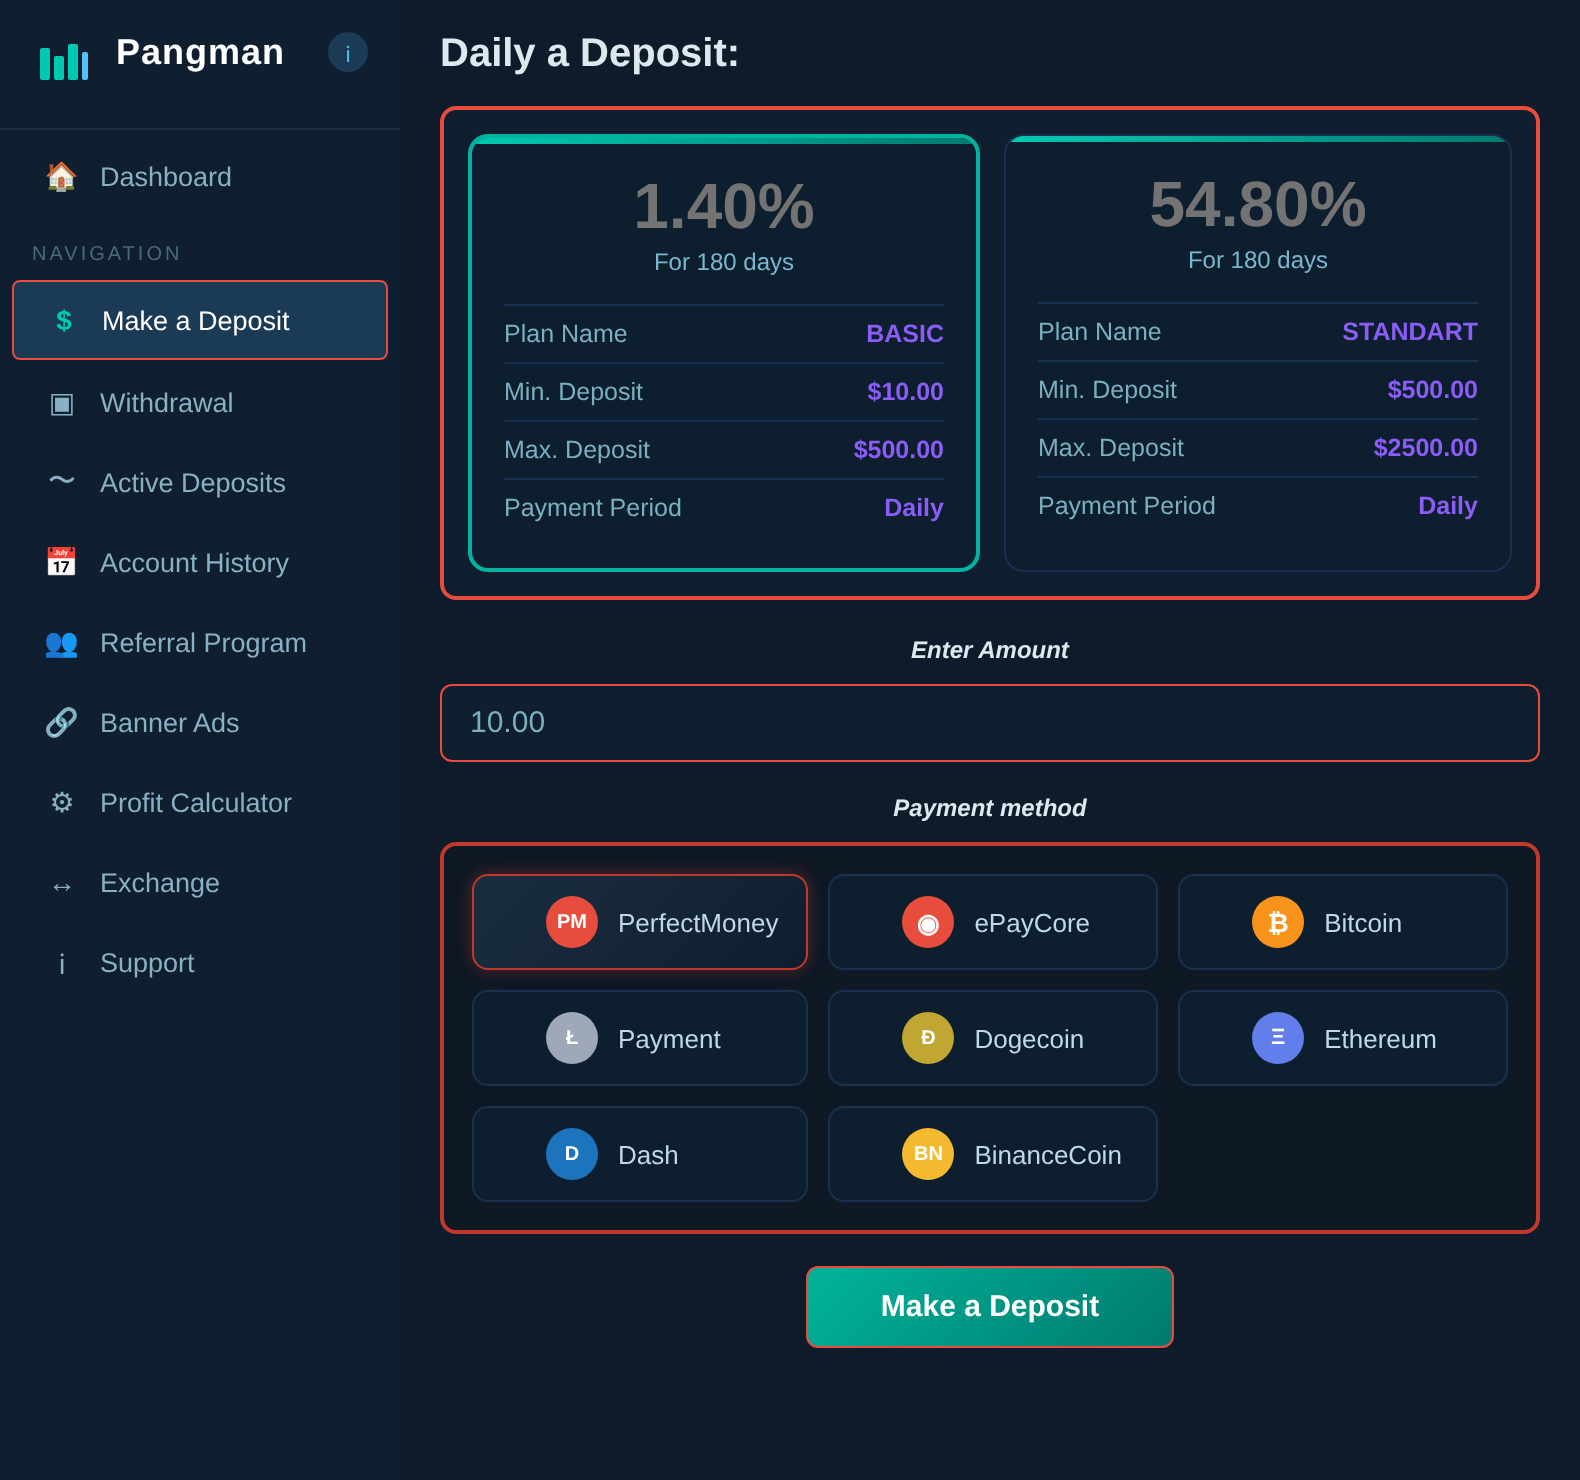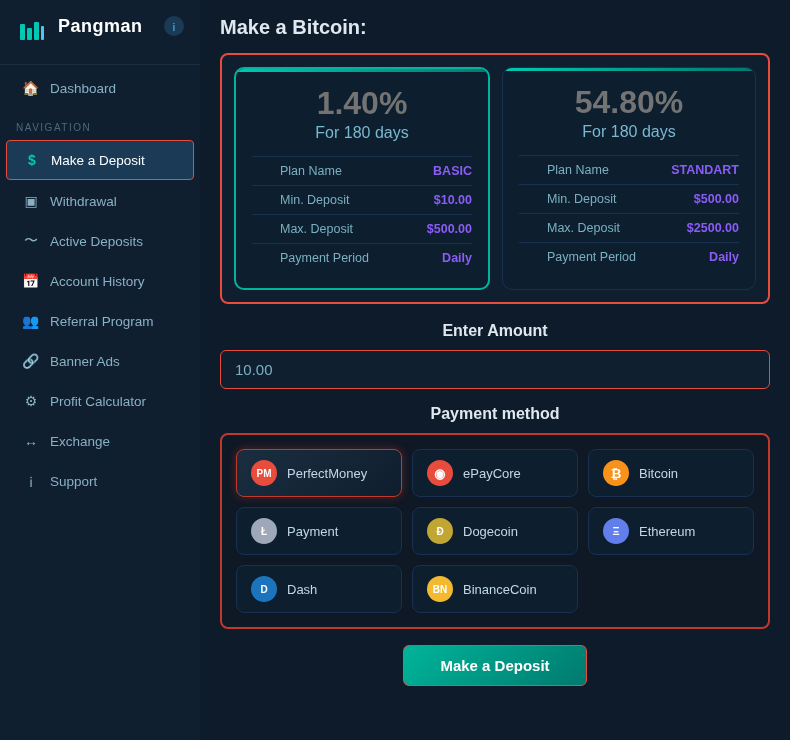--- a/index.html
+++ b/index.html
@@ -142,42 +142,43 @@
     .plan-rate {
       text-align: center;
       font-size: 32px;
       font-weight: 700;
       color: #737373;
       margin-bottom: 2px;
       font-family: 'Segoe UI', Arial, sans-serif;
     }
     .plan-period {
       text-align: center;
-      font-size: 16px;
+      font-size: 12px;
       color: #7ab8d0;
       margin-bottom: 14px;
     }
     .plan-row {
       display: flex;
       justify-content: space-between;
       align-items: center;
       padding: 7px 0;
       border-top: 1px solid #1a3050;
       font-size: 12.5px;
     }
-    .plan-row-label { color: #7ab0c0; margin-left: 28px; }
+    .plan-row-label { color: #7ab0c0; }
     .plan-row-value { color: #8b5cf6; font-weight: 600; }
 
     
     .section-title {
       text-align: center;
-      font-size: 16px;
+      font-size: 12px;
       font-weight: 600;
       color: #e0e8ef;
       margin-bottom: 10px;
+      font-style: italic;
     }
 
     .amount-input-wrapper {
       border: 1.5px solid #e74c3c;
       border-radius: 6px;
       margin-bottom: 16px;
       background: #0f1f30;
     }
     .amount-input {
       width: 100%;
@@ -223,20 +224,21 @@
     .payment-icon {
       width: 26px;
       height: 26px;
       border-radius: 50%;
       display: flex;
       align-items: center;
       justify-content: center;
       font-size: 13px;
       font-weight: 700;
       flex-shrink: 0;
+      margin-left: 22px;
     }
     .icon-pm { background: #e74c3c; color: #fff; font-size: 10px; }
     .icon-ep { background: #e74c3c; color: #fff; }
     .icon-btc { background: #f7931a; color: #fff; }
     .icon-ltc { background: #9fa8b8; color: #fff; font-size: 10px; }
     .icon-doge { background: #c2a633; color: #fff; font-size: 10px; }
     .icon-eth { background: #627eea; color: #fff; font-size: 11px; }
     .icon-dash { background: #1c75bc; color: #fff; font-size: 10px; }
     .icon-bnb { background: #f3ba2f; color: #fff; font-size: 10px; }
 
@@ -320,21 +322,21 @@
     <span class="nav-icon">↔</span>
     <span>Exchange</span>
   </div>
   <div class="nav-item">
     <span class="nav-icon">ℹ</span>
     <span>Support</span>
   </div>
 </aside>
 
 <main class="main">
-  <h1 class="page-title">Make a Bitcoin:</h1>
+  <h1 class="page-title">Daily a Deposit:</h1>
 
   <div class="plans-container">
 
     <div class="plan-card active-card">
       <div class="plan-rate">1.40%</div>
       <div class="plan-period">For 180 days</div>
       <div class="plan-row">
         <span class="plan-row-label">Plan Name</span>
         <span class="plan-row-value">BASIC</span>
       </div>

